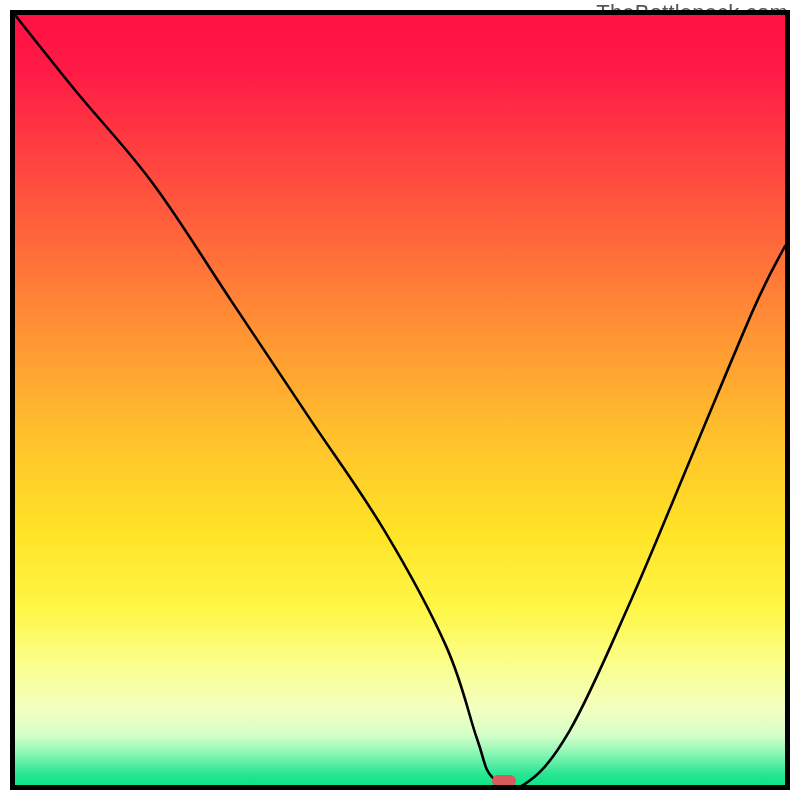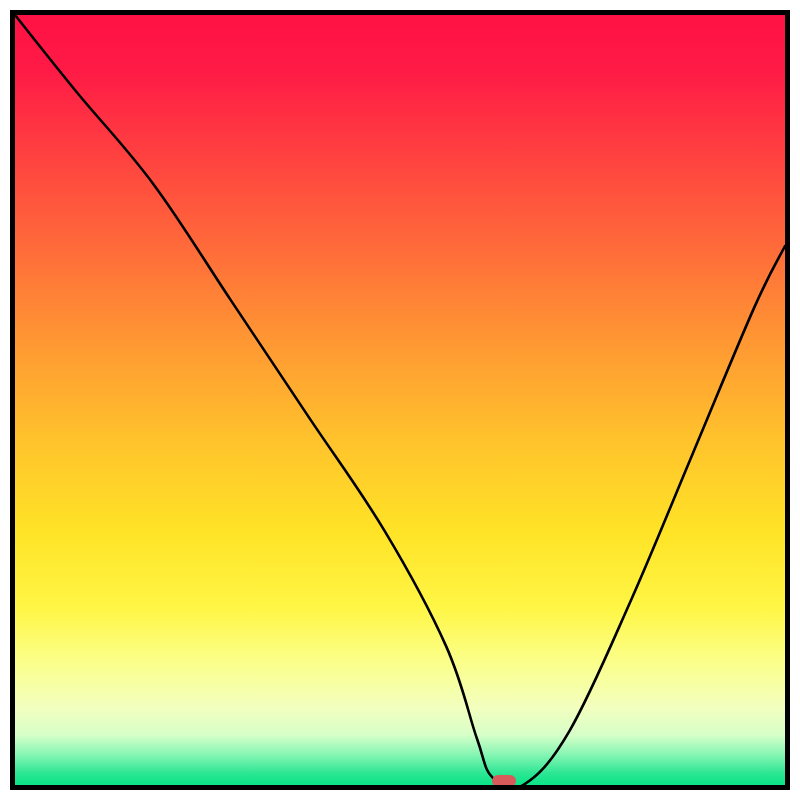--- a/index.html
+++ b/index.html
@@ -52,20 +52,21 @@
   .marker {
     position: absolute;
     border-radius: 8px;
   }
 </style>
 </head>
 <body>
 
 <div class="chart-container">
 
+  <div class="watermark">TheBottleneck.com</div>
 
   <div class="plot-area">
     <svg class="gradient-bg" viewBox="0 0 770 770" preserveAspectRatio="none">
       <defs>
         <linearGradient id="bg-grad" x1="0" y1="0" x2="0" y2="1">
             <stop offset="0%" stop-color="#ff1144"></stop>
             <stop offset="7.000000000000001%" stop-color="#ff1a46"></stop>
             <stop offset="18%" stop-color="#ff4040"></stop>
             <stop offset="30%" stop-color="#ff6a3a"></stop>
             <stop offset="42%" stop-color="#ff9633"></stop>

